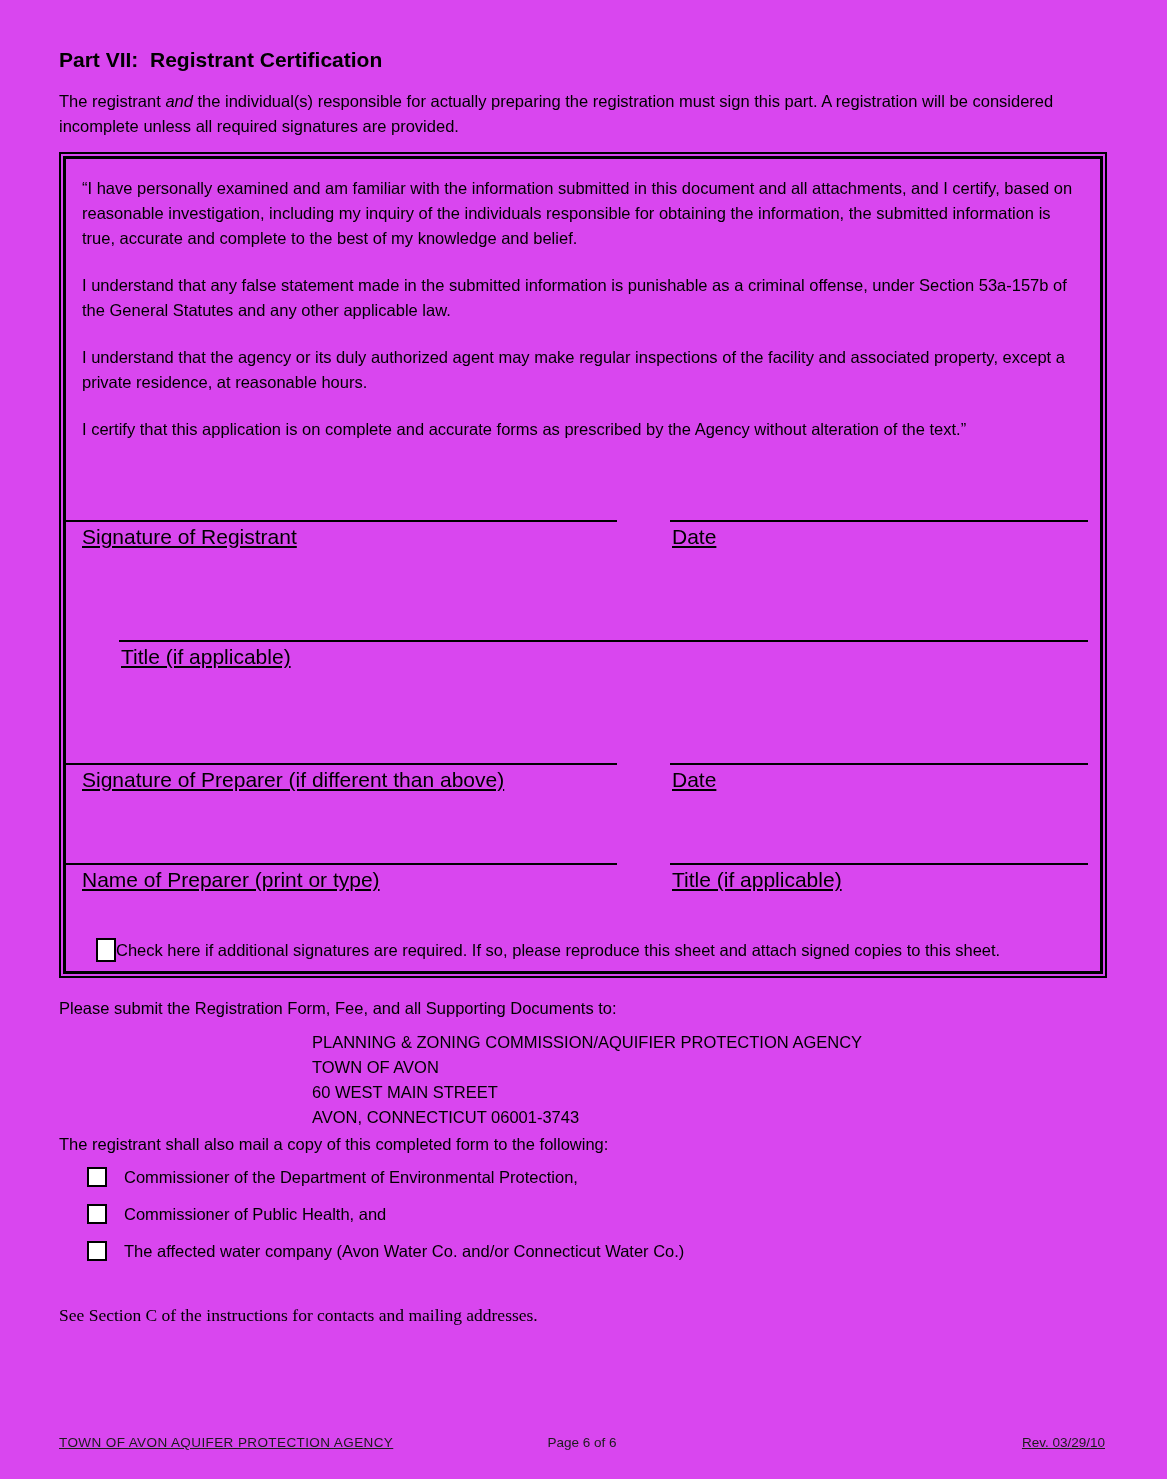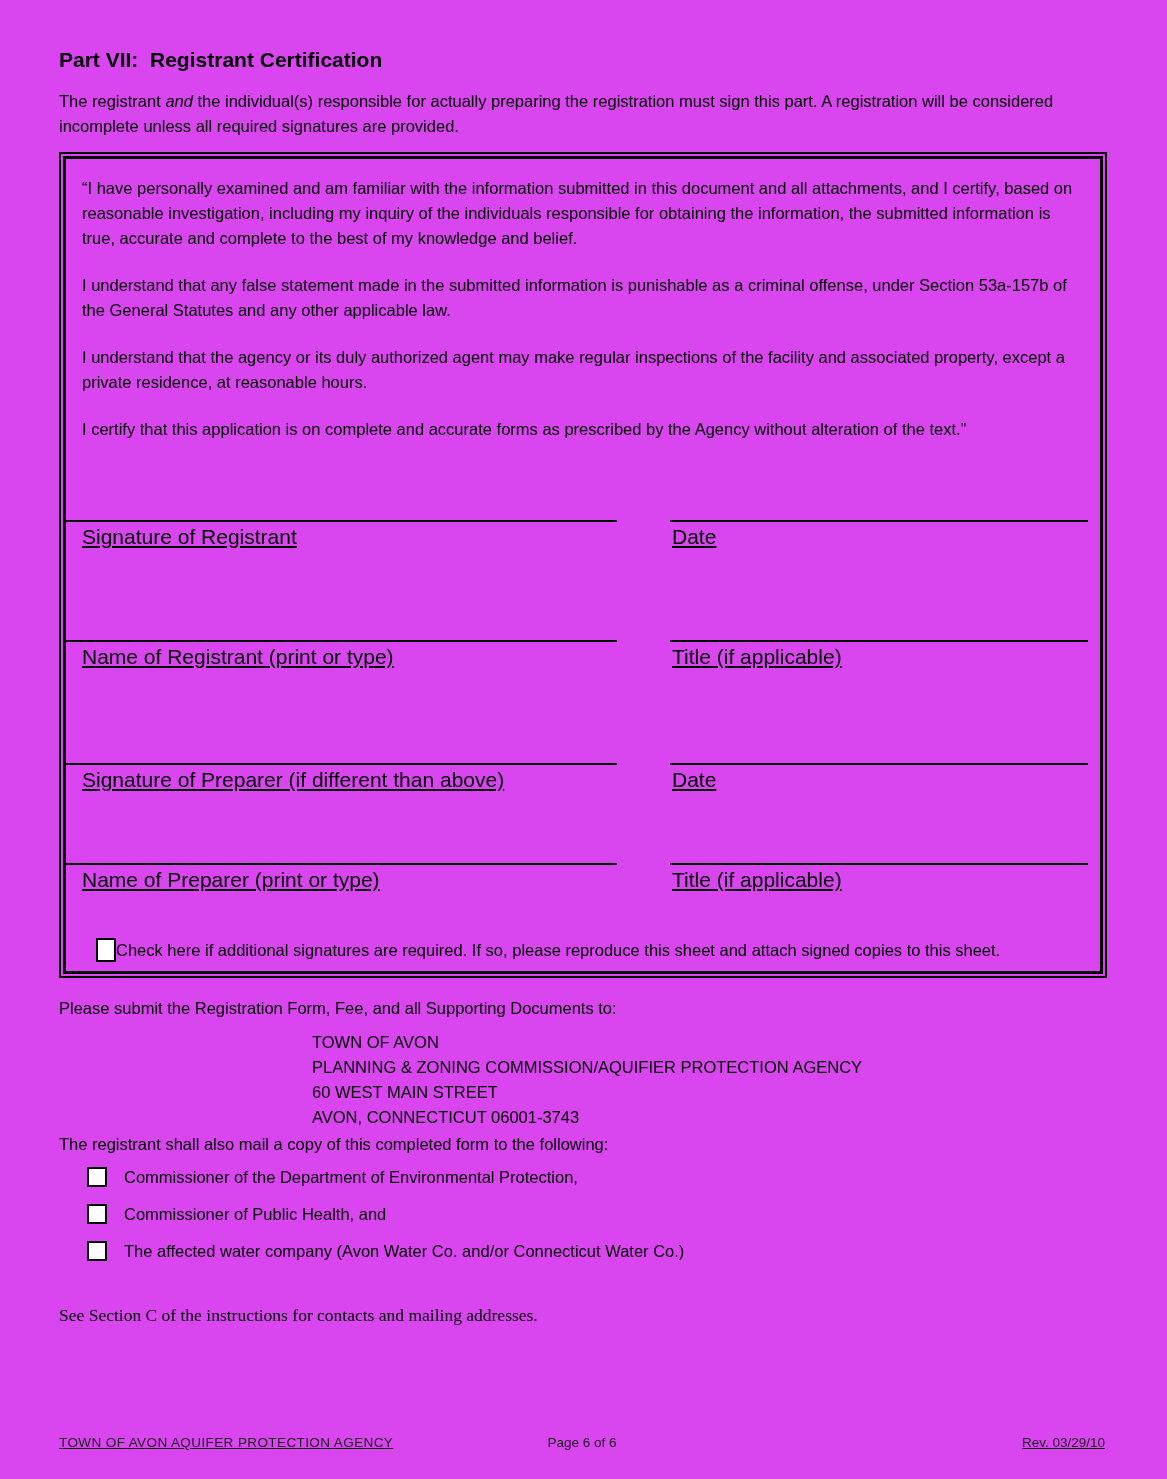--- a/index.html
+++ b/index.html
@@ -164,23 +164,20 @@
         <div class="col-left">
           <div class="sig-label">Signature of Registrant</div>
         </div>
         <div class="col-gap"></div>
         <div class="col-right">
           <div class="sig-label">Date</div>
         </div>
       </div>
 
       <div class="sig-row row-h2">
-        <div class="col-left">
-          <div class="sig-label">Name of Registrant (print or type)</div>
-        </div>
         <div class="col-gap"></div>
         <div class="col-right">
           <div class="sig-label">Title (if applicable)</div>
         </div>
       </div>
 
       <div class="sig-row row-h3">
         <div class="col-left">
           <div class="sig-label">Signature of Preparer (if different than above)</div>
         </div>
@@ -204,22 +201,22 @@
         <span class="checkbox"></span>
         <div class="check-text">Check here if additional signatures are required. If so, please reproduce this sheet and attach signed copies to this sheet.</div>
       </div>
 
     </div>
   </div>
 
   <p class="submit-line">Please submit the Registration Form, Fee, and all Supporting Documents to:</p>
 
   <div class="address">
+    <div>PLANNING &amp; ZONING COMMISSION/AQUIFIER PROTECTION AGENCY</div>
     <div>TOWN OF AVON</div>
-    <div>PLANNING &amp; ZONING COMMISSION/AQUIFIER PROTECTION AGENCY</div>
     <div>60 WEST MAIN STREET</div>
     <div>AVON, CONNECTICUT 06001-3743</div>
   </div>
 
   <p class="mail-line">The registrant shall also mail a copy of this completed form to the following:</p>
 
   <div class="mail-list">
     <div class="mail-item">
       <span class="checkbox small"></span>
       <span class="mail-text">Commissioner of the Department of Environmental Protection,</span>

